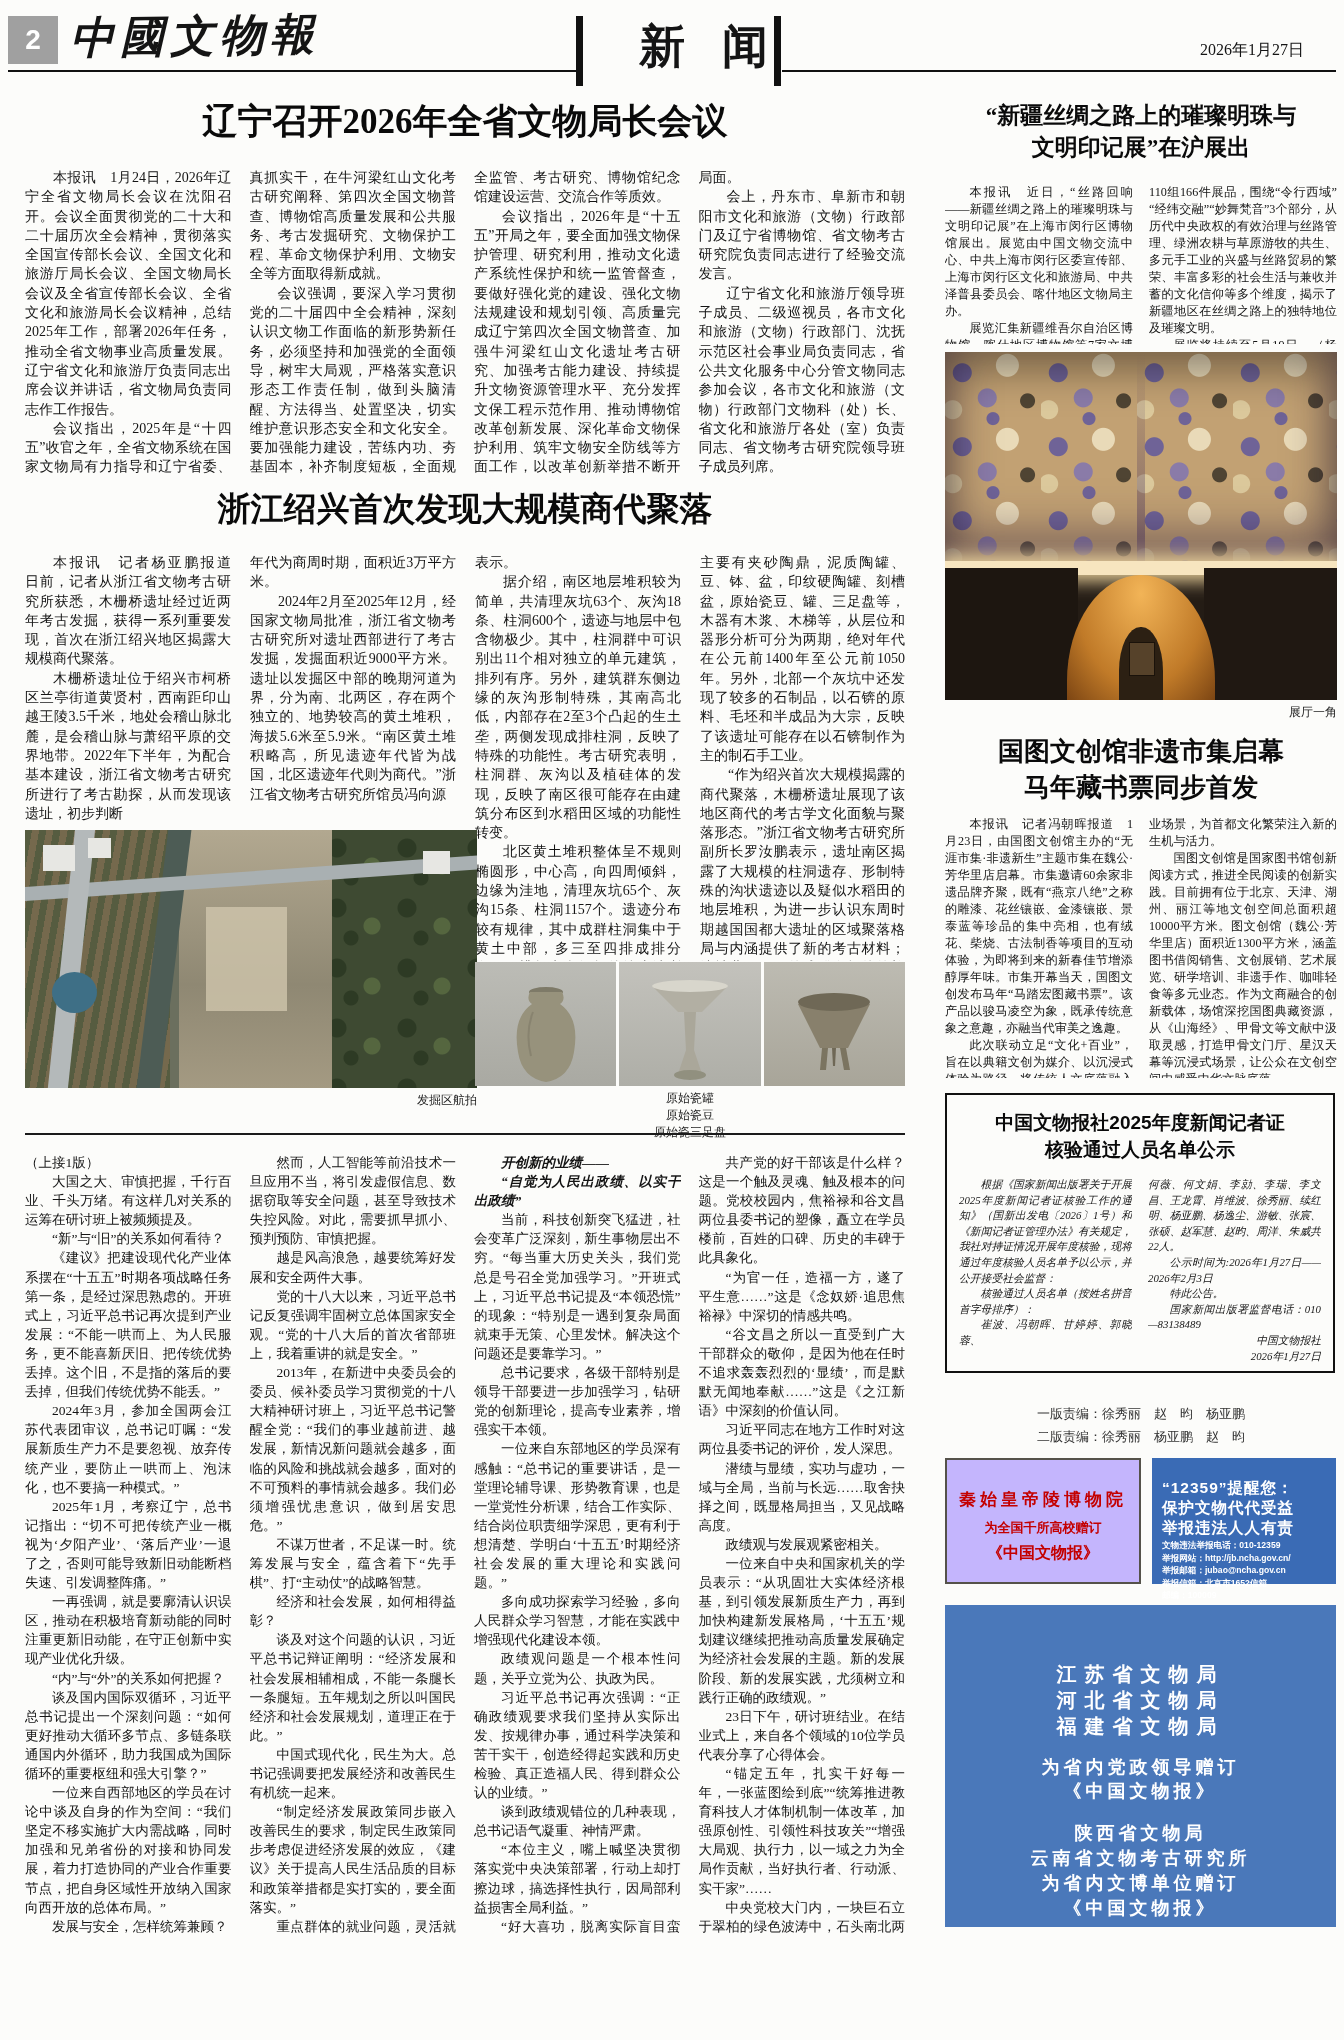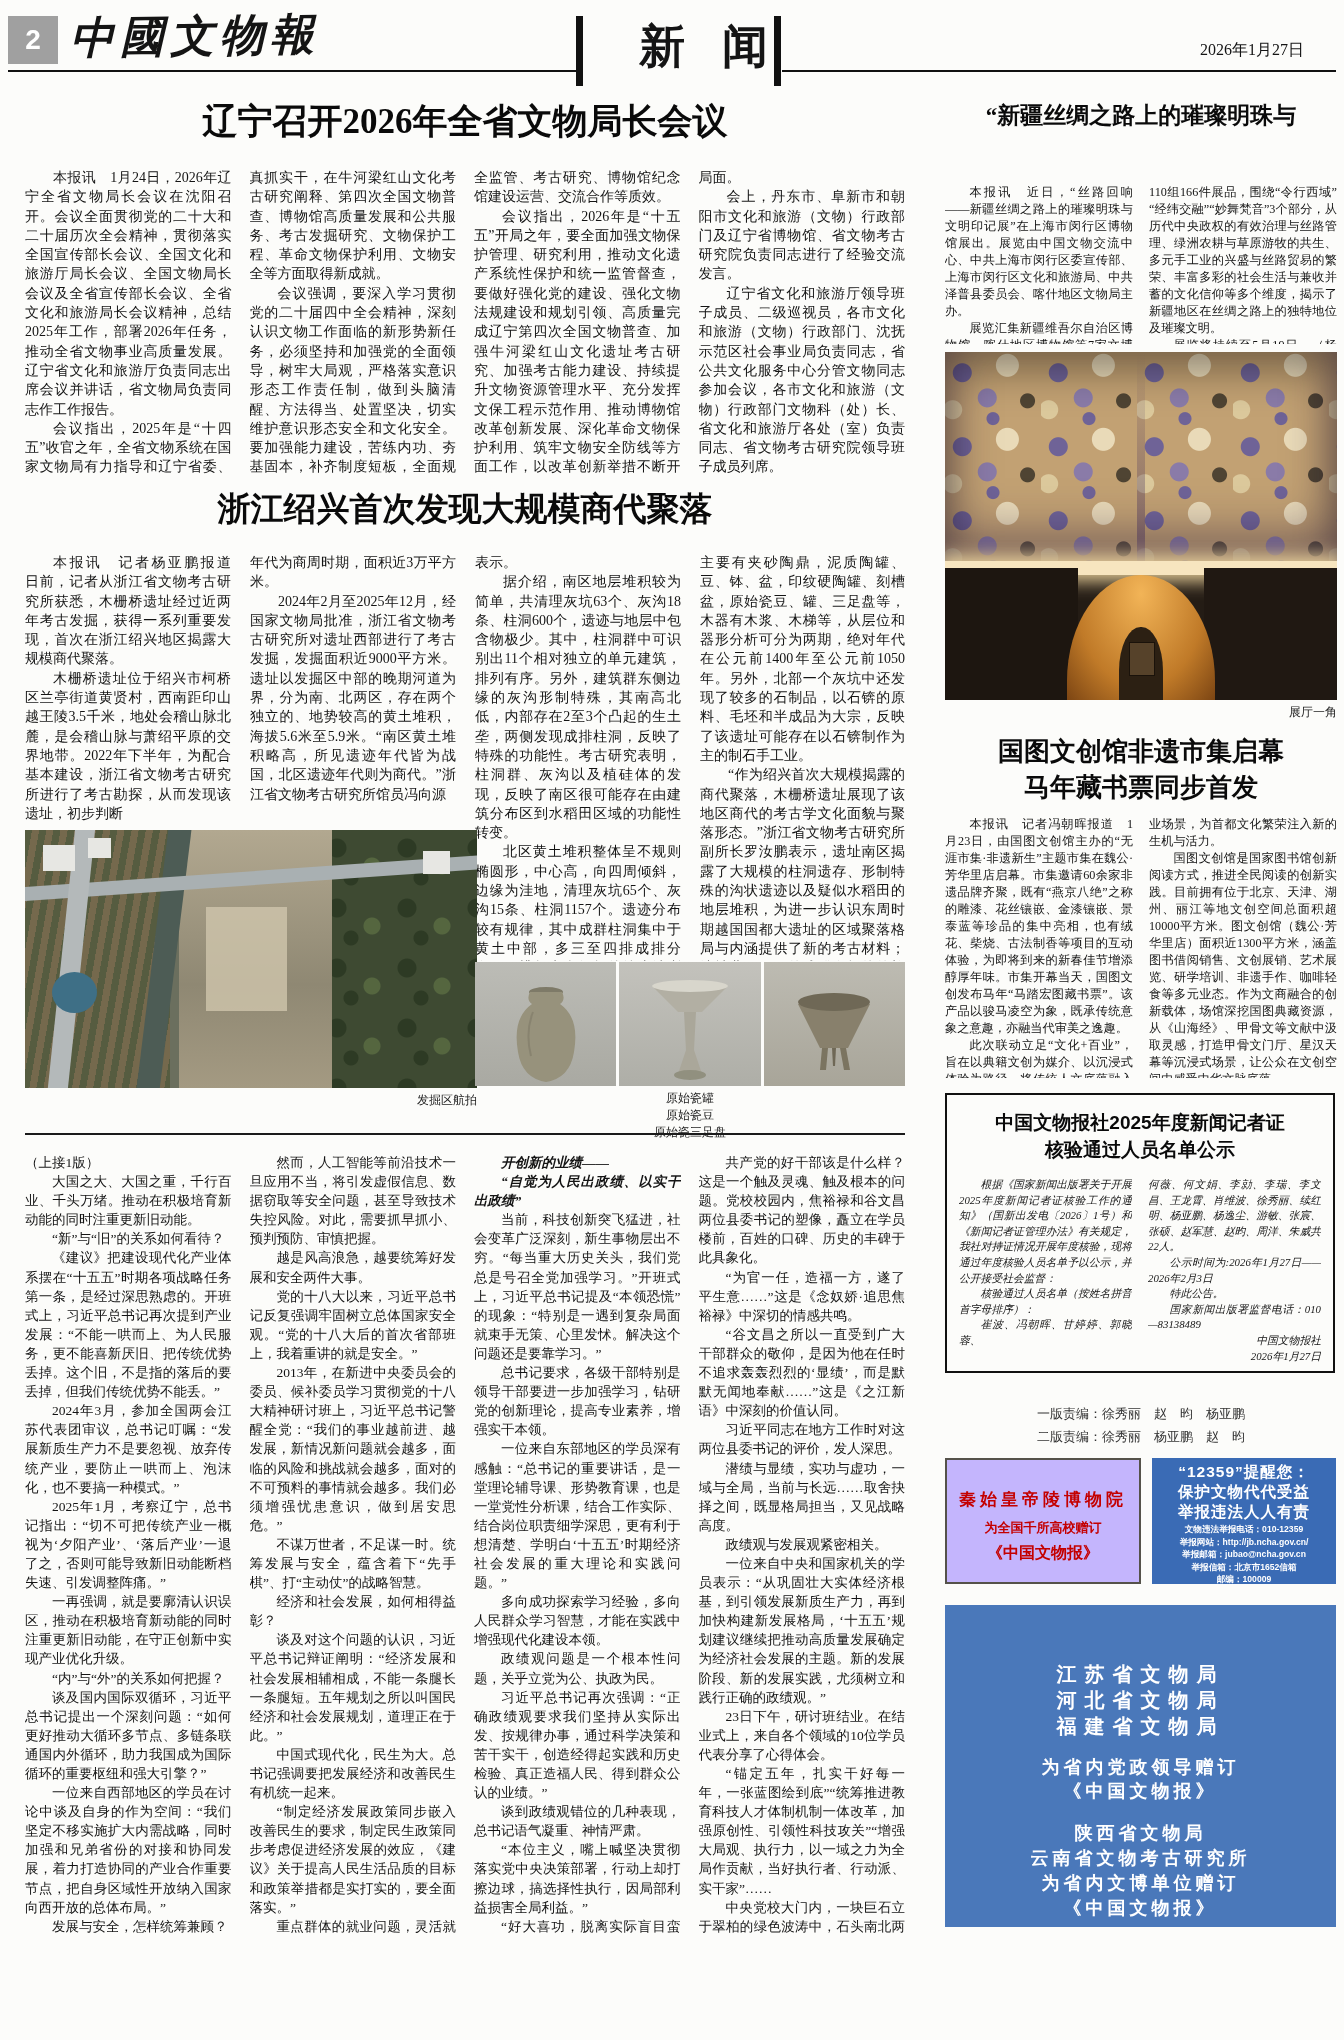--- a/index.html
+++ b/index.html
@@ -78,22 +78,22 @@
   .notice{border:2px solid #111;background:#fcfcfa;box-sizing:border-box;padding:10px 12px;}
   .notice .cols{gap:16px;margin-top:14px;}
   .notice-body{font-size:10.8px;line-height:15.6px;font-style:italic;}
   
   .editors{text-align:center;font-size:13px;line-height:23px;color:#333;}
   .ad-qin{background:#c4b5fd;border:2px solid #55524a;box-sizing:border-box;text-align:center;color:#c40000;
           font-family:"Liberation Sans","DejaVu Sans",sans-serif;}
   .ad-qin .l1{font-size:17px;font-weight:900;letter-spacing:4px;margin-top:28px;}
   .ad-qin .l2{font-size:13px;font-weight:bold;margin-top:8px;}
   .ad-qin .l3{font-size:16px;font-weight:900;margin-top:6px;}
-  .ad-hot{background:#3a6bb5;color:#fff;box-sizing:border-box;padding:4px 10px;
-          font-family:"Liberation Sans","DejaVu Sans",sans-serif;text-align:center;}
+  .ad-hot{background:#3a6bb5;color:#fff;box-sizing:border-box;padding:20px 10px;
+          font-family:"Liberation Sans","DejaVu Sans",sans-serif;}
   .ad-hot .t{font-size:15.5px;font-weight:900;line-height:20px;letter-spacing:1px;}
   .ad-hot .d{font-size:8.6px;line-height:12.6px;font-weight:bold;margin-top:1px;}
   .ad-sub{background:#4a78ba;color:#fff;box-sizing:border-box;text-align:center;
           font-family:"Liberation Sans","DejaVu Sans",sans-serif;font-weight:900;}
   .ad-sub .g1{margin-top:56px;font-size:20px;line-height:26px;letter-spacing:8px;}
   .ad-sub .g2{margin-top:16px;font-size:18px;line-height:24px;letter-spacing:4px;}
   .ad-sub .g3{margin-top:18px;font-size:18px;line-height:25px;letter-spacing:4px;}
   .ad-sub .line{white-space:nowrap;}
 </style>
 </head>
@@ -195,21 +195,21 @@
     <span>原始瓷罐</span>
     <span>原始瓷豆</span>
     <span>原始瓷三足盘</span>
   </div>
 
   <div class="abs rule" style="left:25px;top:1133px;width:880px;height:2px;"></div>
 
   <div class="abs cols body-b" style="left:25px;top:1153px;width:880px;height:780px;">
     <div class="col">
         <p class="para cont">（上接1版）</p>
-        <p class="para">大国之大、大国之重，千行百业、千头万绪。推动在积极培育新动能的同时注重更新旧动能。</p>
+        <p class="para">大国之大、审慎把握，千行百业、千头万绪。有这样几对关系的运筹在研讨班上被频频提及。</p>
         <p class="para">“新”与“旧”的关系如何看待？</p>
         <p class="para">《建议》把建设现代化产业体系摆在“十五五”时期各项战略任务第一条，是经过深思熟虑的。开班式上，习近平总书记再次提到产业发展：“不能一哄而上、为人民服务，更不能喜新厌旧、把传统优势丢掉。这个旧，不是指的落后的要丢掉，但我们传统优势不能丢。”</p>
         <p class="para">2024年3月，参加全国两会江苏代表团审议，总书记叮嘱：“发展新质生产力不是要忽视、放弃传统产业，要防止一哄而上、泡沫化，也不要搞一种模式。”</p>
         <p class="para">2025年1月，考察辽宁，总书记指出：“切不可把传统产业一概视为‘夕阳产业’、‘落后产业’一退了之，否则可能导致新旧动能断档失速、引发调整阵痛。”</p>
         <p class="para">一再强调，就是要廓清认识误区，推动在积极培育新动能的同时注重更新旧动能，在守正创新中实现产业优化升级。</p>
         <p class="para">“内”与“外”的关系如何把握？</p>
         <p class="para">谈及国内国际双循环，习近平总书记提出一个深刻问题：“如何更好推动大循环多节点、多链条联通国内外循环，助力我国成为国际循环的重要枢纽和强大引擎？”</p>
         <p class="para">一位来自西部地区的学员在讨论中谈及自身的作为空间：“我们坚定不移实施扩大内需战略，同时加强和兄弟省份的对接和协同发展，着力打造协同的产业合作重要节点，把自身区域性开放纳入国家向西开放的总体布局。”</p>
         <p class="para">发展与安全，怎样统筹兼顾？</p>
       </div>
@@ -247,20 +247,21 @@
         <p class="para">政绩观与发展观紧密相关。</p>
         <p class="para">一位来自中央和国家机关的学员表示：“从巩固壮大实体经济根基，到引领发展新质生产力，再到加快构建新发展格局，‘十五五’规划建议继续把推动高质量发展确定为经济社会发展的主题。新的发展阶段、新的发展实践，尤须树立和践行正确的政绩观。”</p>
         <p class="para">23日下午，研讨班结业。在结业式上，来自各个领域的10位学员代表分享了心得体会。</p>
         <p class="para">“锚定五年，扎实干好每一年，一张蓝图绘到底”“统筹推进教育科技人才体制机制一体改革，加强原创性、引领性科技攻关”“增强大局观、执行力，以一域之力为全局作贡献，当好执行者、行动派、实干家”……</p>
         <p class="para">中央党校大门内，一块巨石立于翠柏的绿色波涛中，石头南北两面分别铭刻着“实事求是”和“为人民服务”。这是所有共产党人的座右铭。</p>
       </div>
   </div>
 
   <div class="abs headline" style="left:945px;top:100px;width:392px;font-size:23px;line-height:32px;">
     <div>“新疆丝绸之路上的璀璨明珠与</div>
+    <div>文明印记展”在沪展出</div>
   </div>
   <div class="abs cols body-r" style="left:945px;top:184px;width:392px;height:160px;gap:16px;">
     <div class="col">
         <p class="para">本报讯　近日，“丝路回响——新疆丝绸之路上的璀璨明珠与文明印记展”在上海市闵行区博物馆展出。展览由中国文物交流中心、中共上海市闵行区委宣传部、上海市闵行区文化和旅游局、中共泽普县委员会、喀什地区文物局主办。</p>
         <p class="para">展览汇集新疆维吾尔自治区博物馆、喀什地区博物馆等7家文博单位</p>
       </div>
     <div class="col">
         <p class="para cont">110组166件展品，围绕“令行西域”“经纬交融”“妙舞梵音”3个部分，从历代中央政权的有效治理与丝路管理、绿洲农耕与草原游牧的共生、多元手工业的兴盛与丝路贸易的繁荣、丰富多彩的社会生活与兼收并蓄的文化信仰等多个维度，揭示了新疆地区在丝绸之路上的独特地位及璀璨文明。</p>
         <p class="para">展览将持续至5月19日。（杨玥）</p>
       </div>

